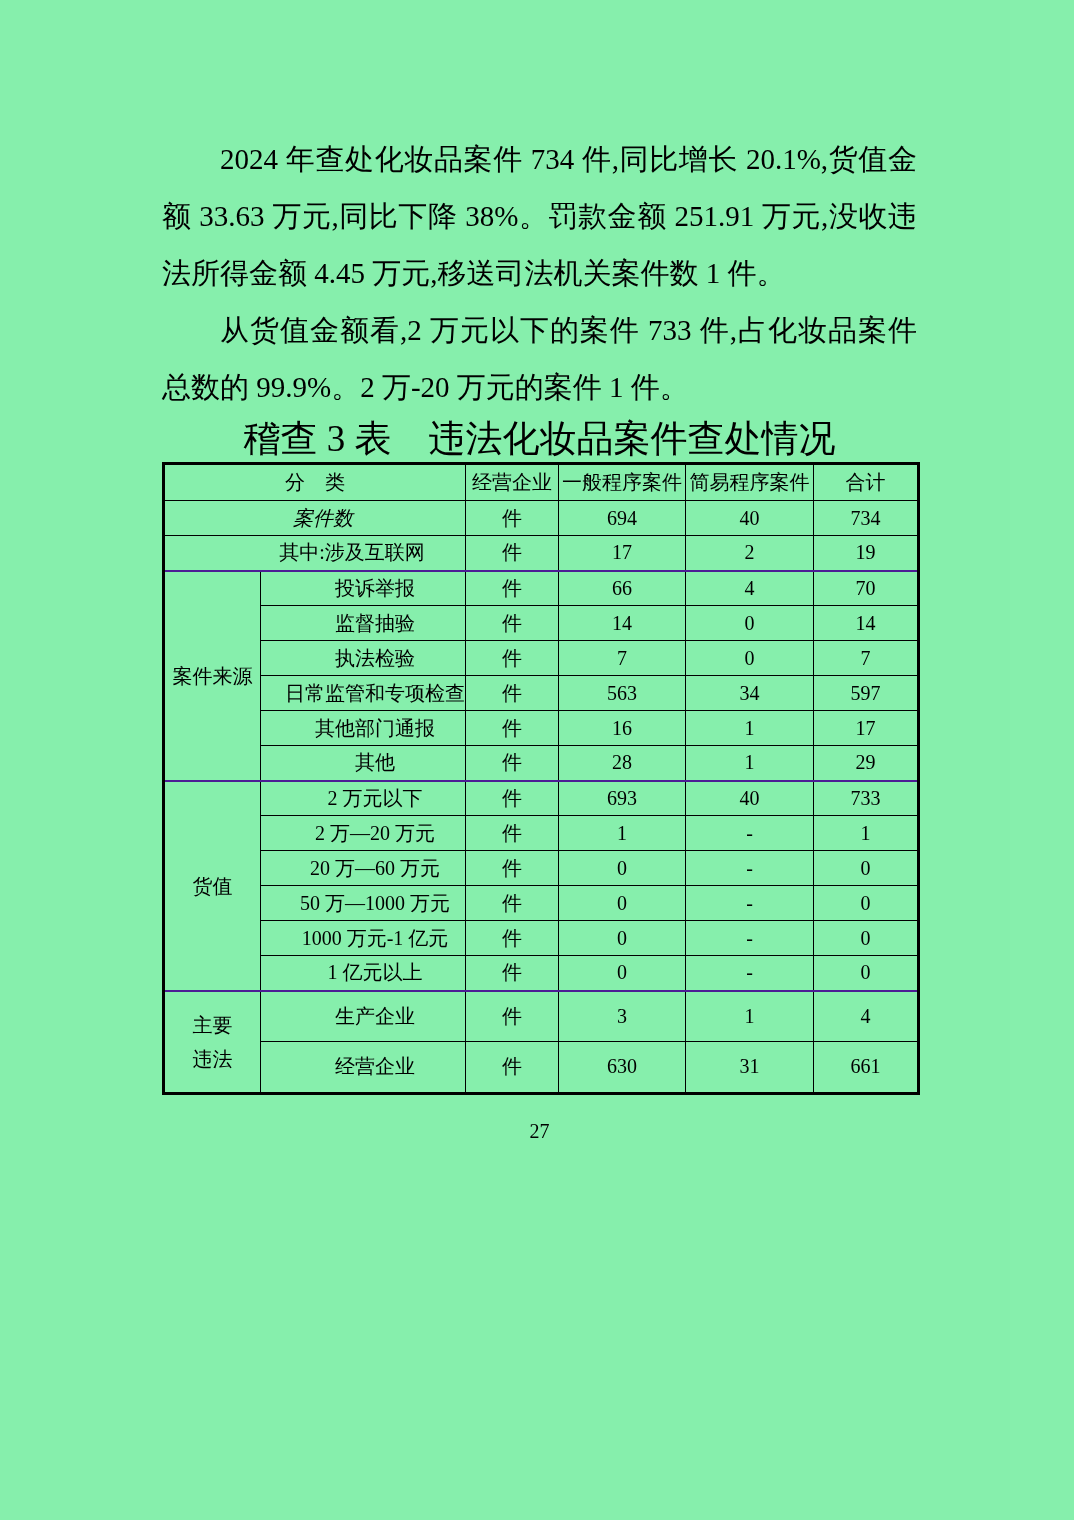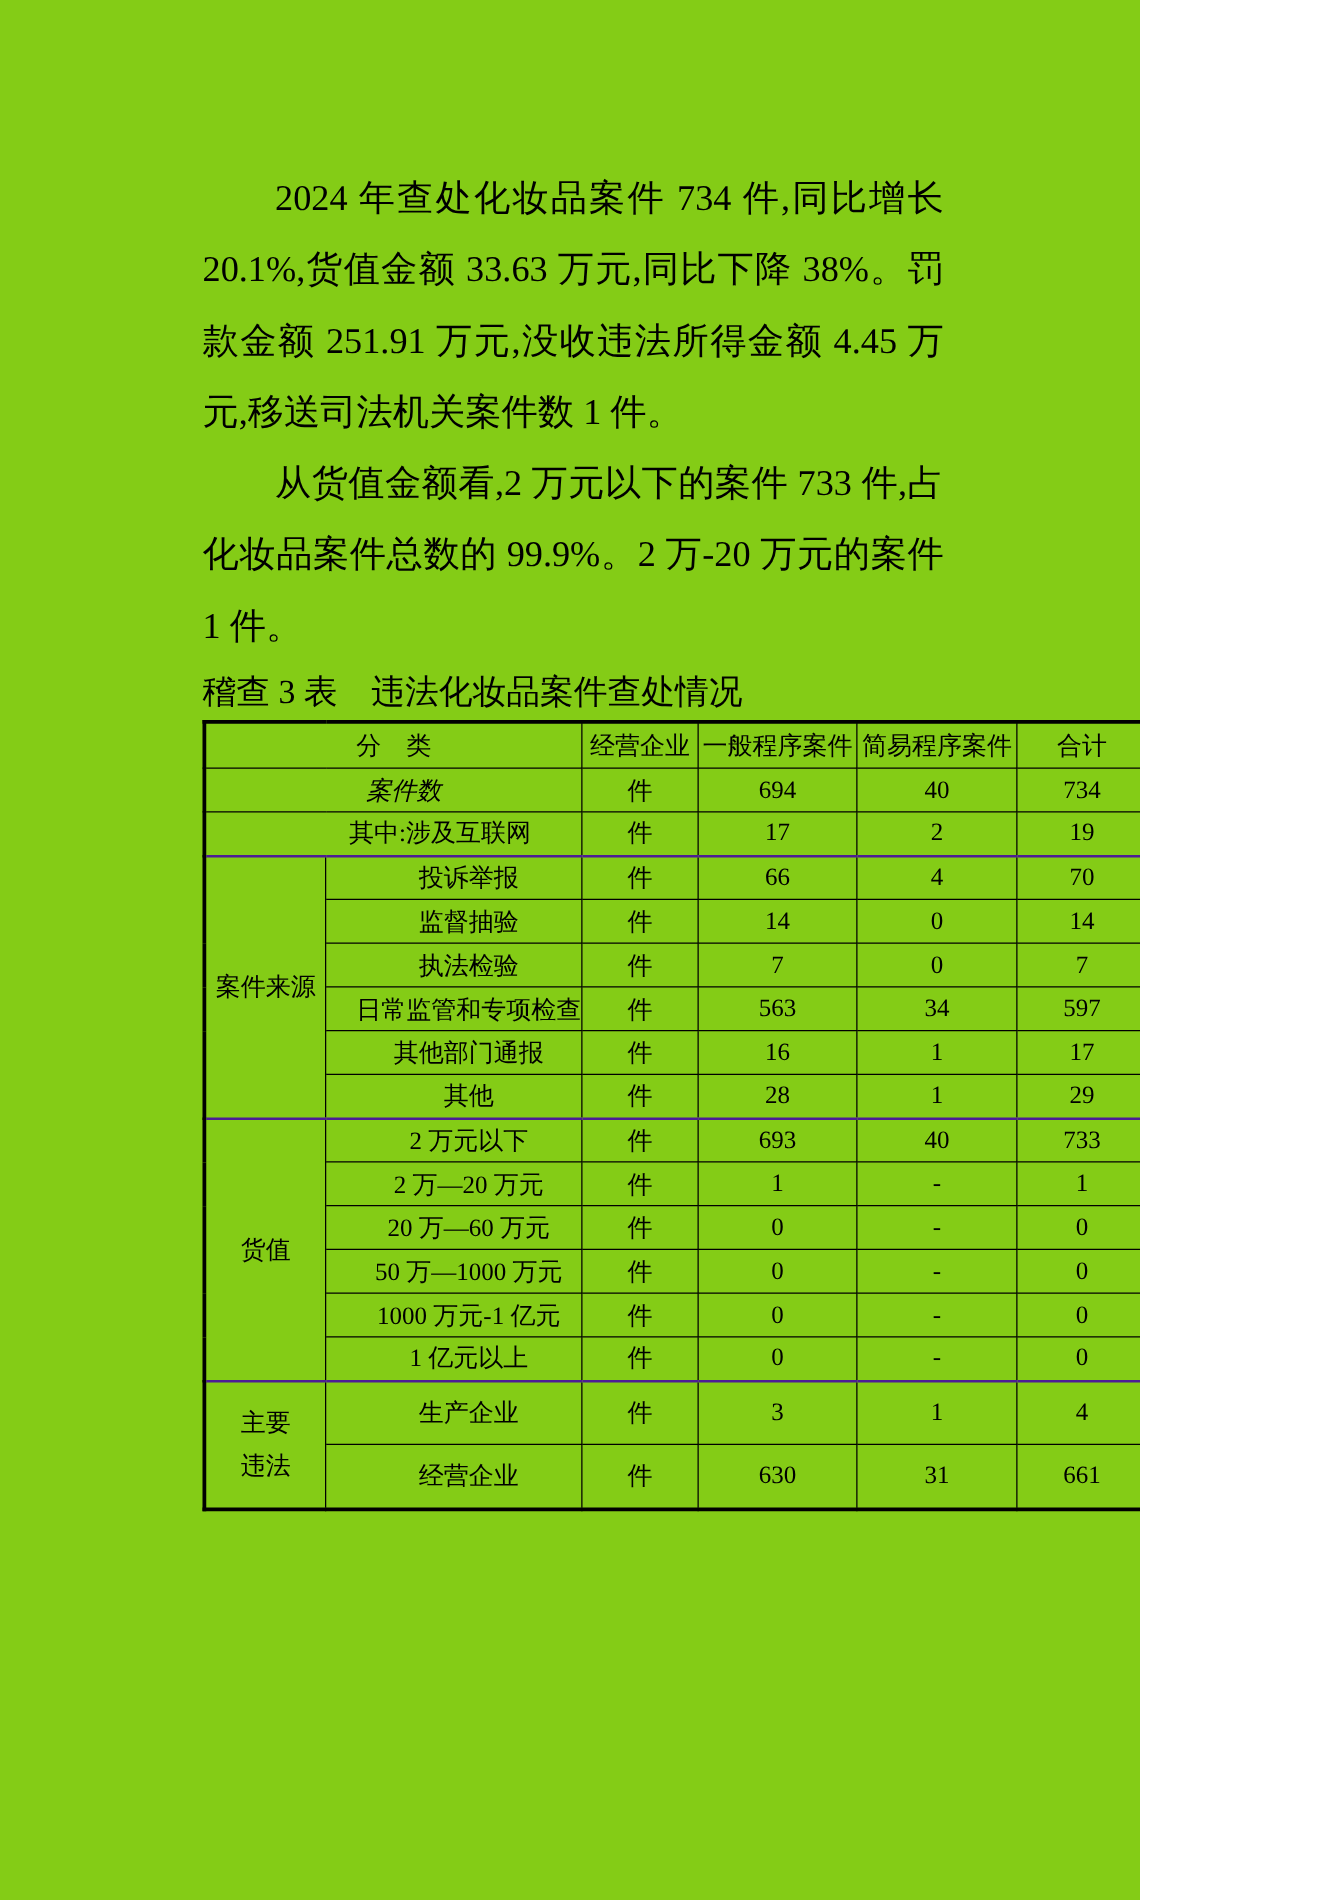--- a/index.html
+++ b/index.html
@@ -1,35 +1,36 @@
 <!DOCTYPE html>
 <html><head>
 <meta charset="utf-8">
 <style>
   * { box-sizing: border-box; margin: 0; padding: 0; }
   html, body { background: #ffffff; }
   .page {
     position: relative;
-    width: 912px;
+    width: 1074px;
     height: 1520px;
-    background: #84cc16;
+    background: #86efac;
     color: #000000;
     font-family: "Liberation Serif", "DejaVu Serif", serif;
     overflow: hidden;
   }
   .content { padding: 131px 157px 0 162px; }
   .body-text {
     font-size: 29px;
     line-height: 57px;
     text-align: justify;
     text-indent: 2em;
   }
   .table-title {
-    font-size: 27px;
+    font-size: 37px;
     line-height: 46px;
+    text-align: center;
     white-space: pre;
   }
   table.cases {
     border-collapse: collapse;
     table-layout: fixed;
     width: 755px;
     border: 3px solid #000000;
     font-size: 20px;
   }
   table.cases td {
@@ -197,14 +198,15 @@
         <tr>
           <td class="label-cell">经营企业</td>
           <td>件</td>
           <td>630</td>
           <td>31</td>
           <td>661</td>
         </tr>
       </tbody>
     </table>
 
+    <div class="page-number">27</div>
   </div>
 </div>
 
 </body></html>

